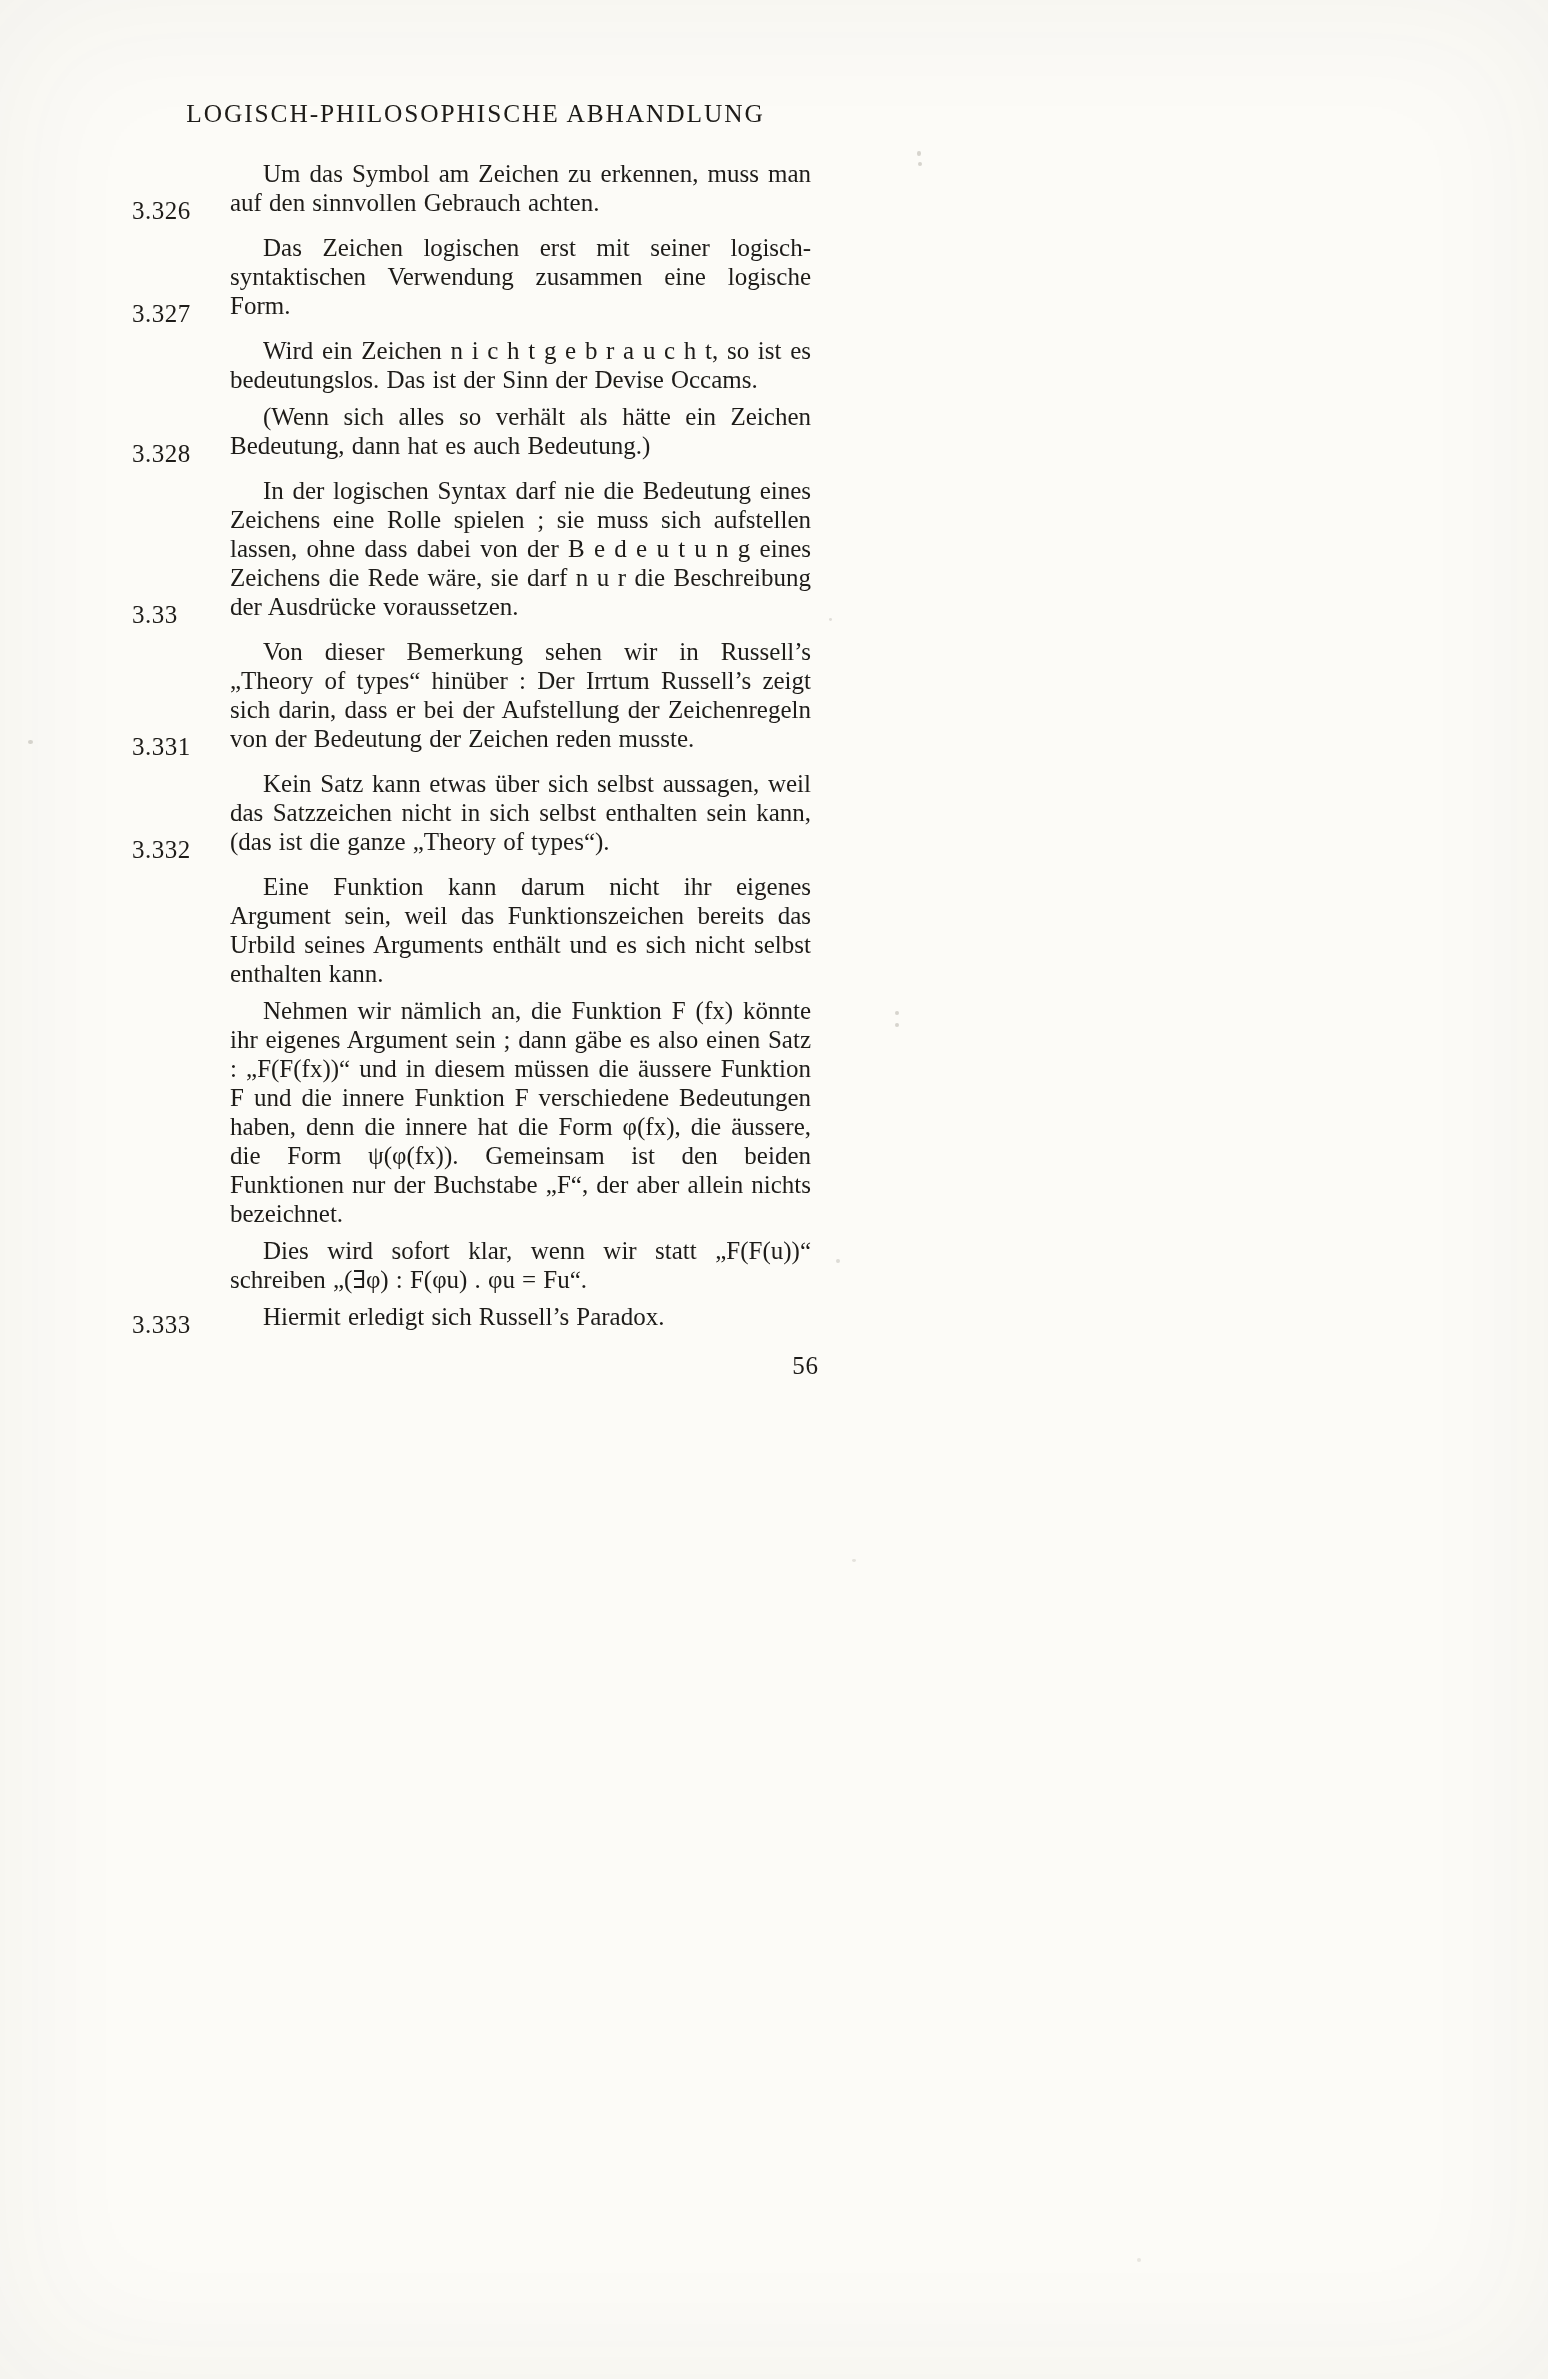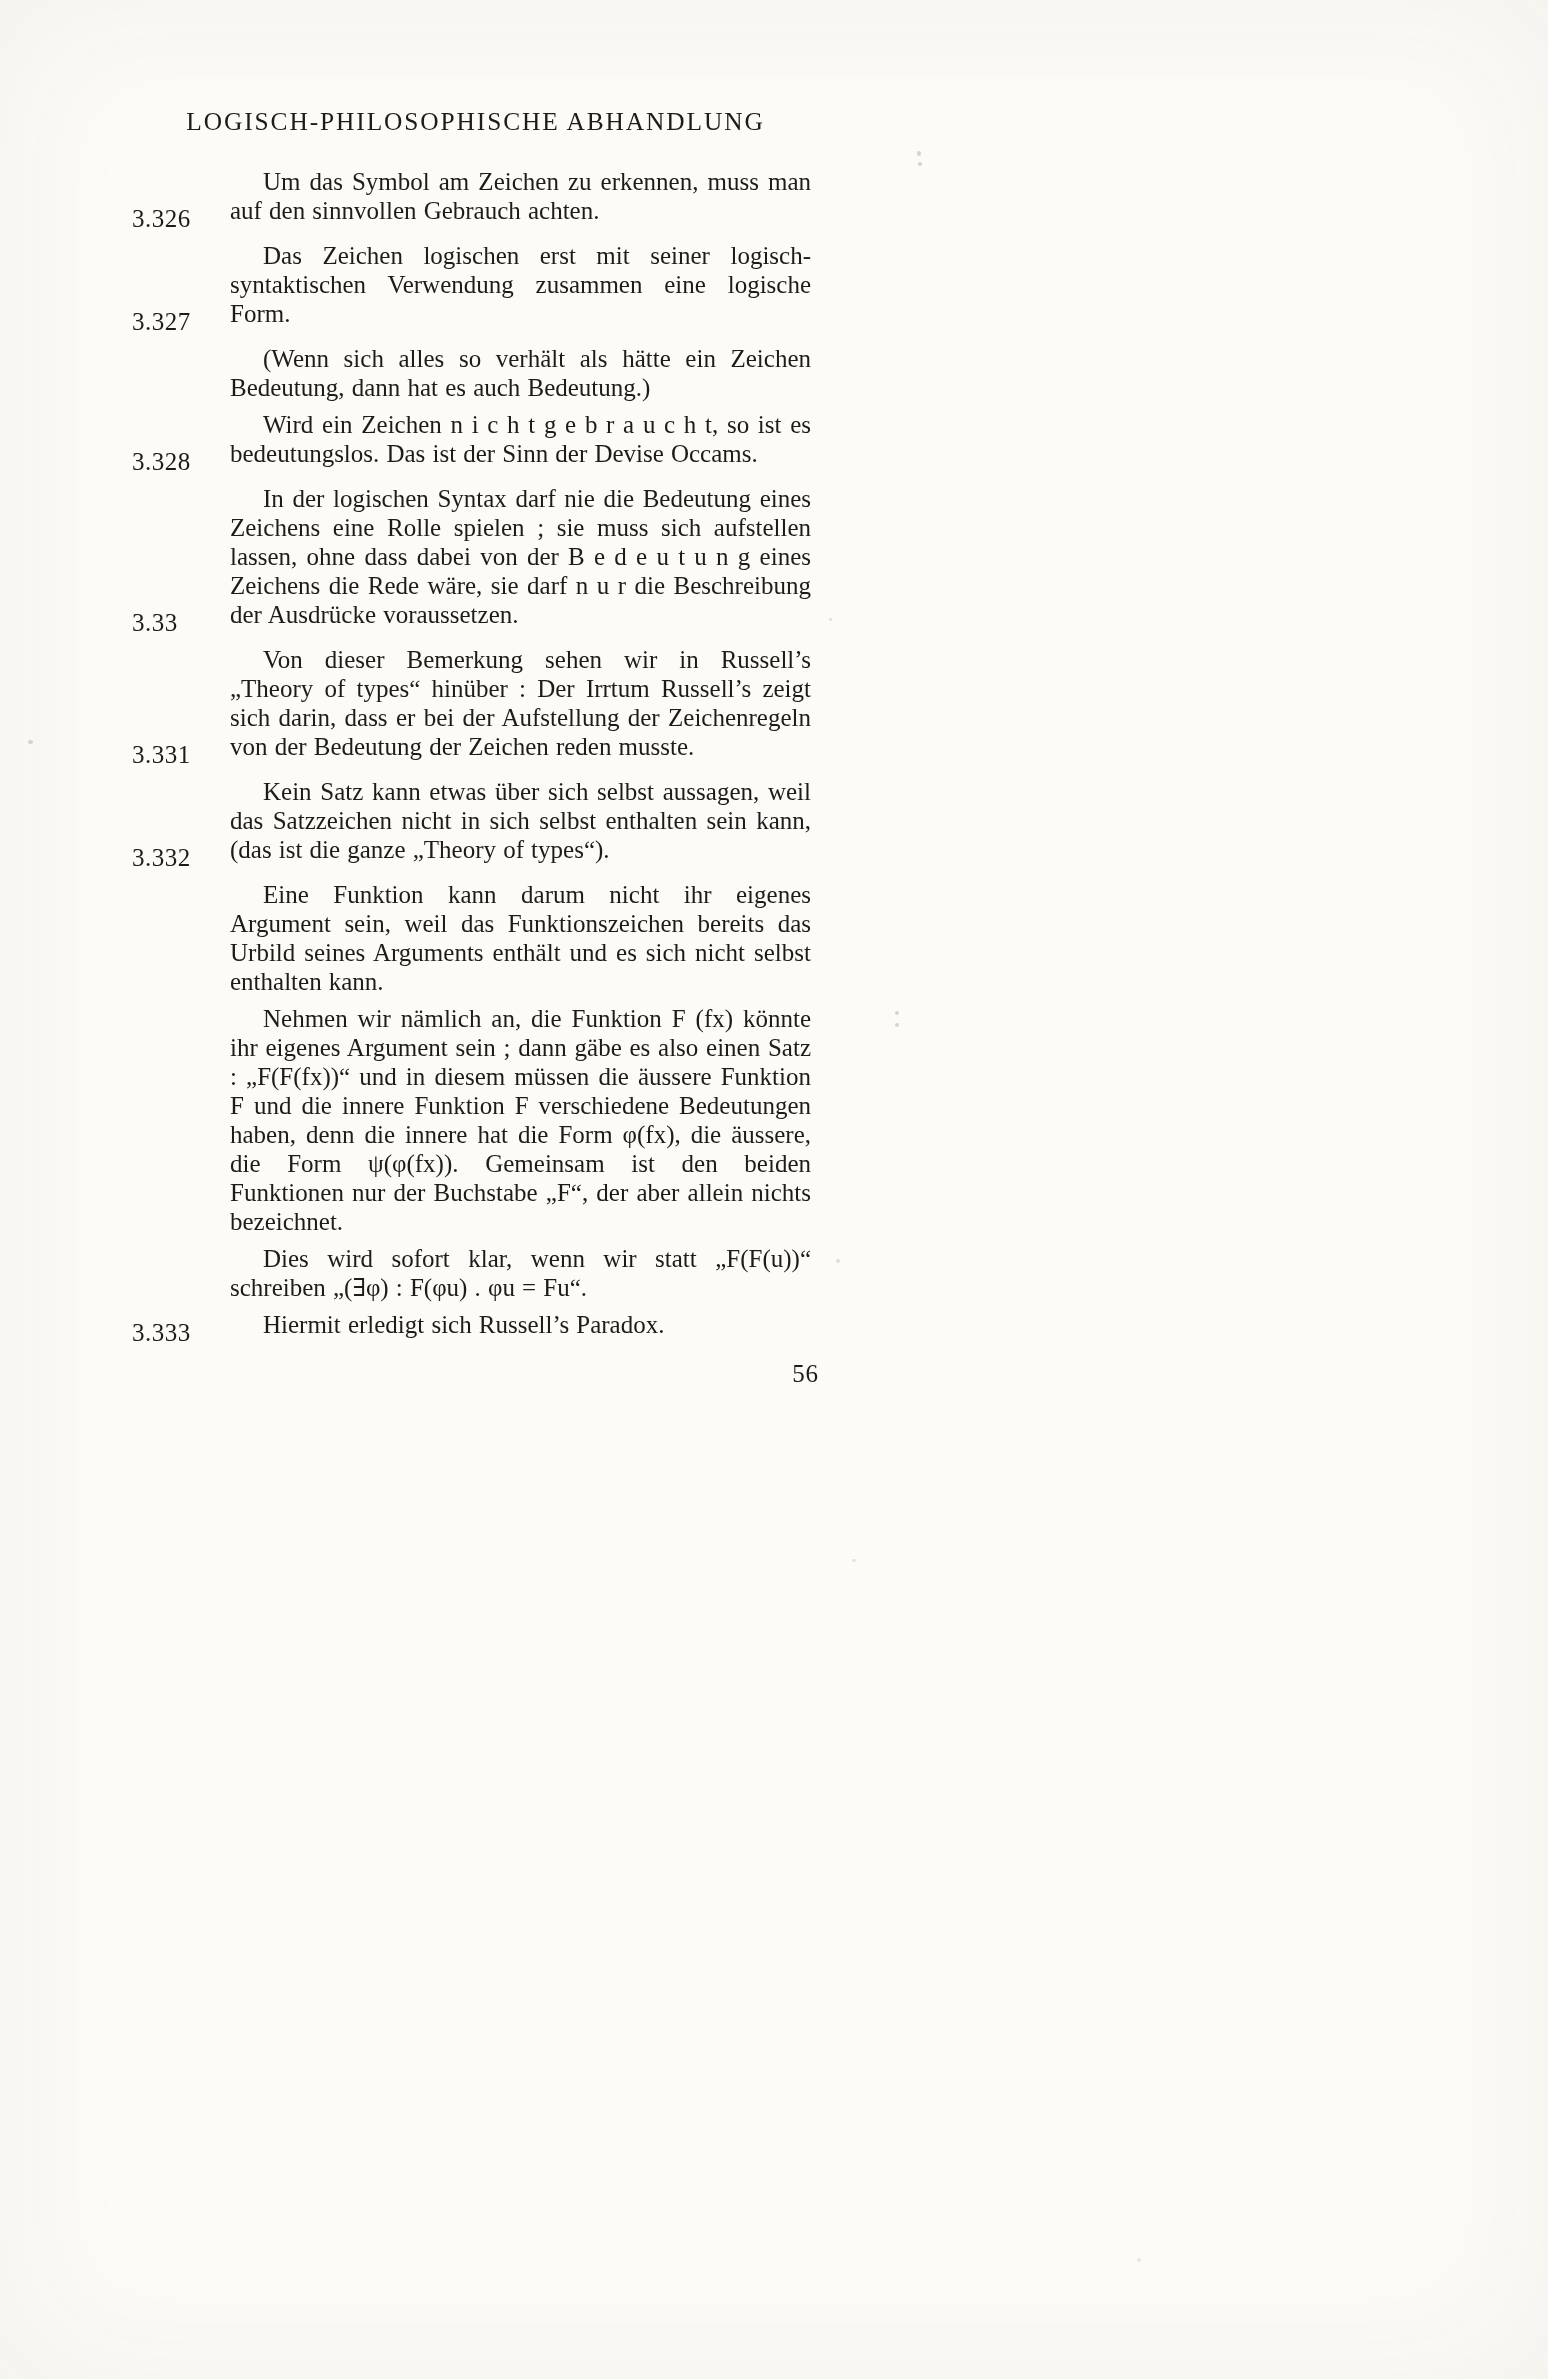--- a/index.html
+++ b/index.html
@@ -17,21 +17,21 @@
     overflow: hidden;
   }
   .scan {
     position: absolute;
     inset: 0;
     background: #fcfbf7;
     box-shadow: inset 0 0 151px rgba(60, 50, 30, 0.05);
   }
   .content {
     position: absolute;
-    top: 12px;
+    top: 4px;
     left: 132px;
     width: 687px;
     padding-top: 95px;
   }
   .header {
     margin: 0 0 22.6px 0;
     font-size: 25.4px;
     font-weight: normal;
     letter-spacing: 1.9px;
     text-align: center;
@@ -105,22 +105,22 @@
       <div class="prop">
         <div class="num">3.327</div>
         <div class="ptext">
           <p class="para">Das Zeichen logischen erst mit seiner logisch-syntaktischen Verwendung zusammen eine logische Form.</p>
         </div>
       </div>
 
       <div class="prop">
         <div class="num">3.328</div>
         <div class="ptext">
+          <p class="para">Wird ein Zeichen n i c h t  g e b r a u c h t, so ist es bedeutungslos. Das ist der Sinn der Devise Occams.</p>
           <p class="para">(Wenn sich alles so verhält als hätte ein Zeichen Bedeutung, dann hat es auch Bedeutung.)</p>
-          <p class="para">Wird ein Zeichen n i c h t  g e b r a u c h t, so ist es bedeutungslos. Das ist der Sinn der Devise Occams.</p>
         </div>
       </div>
 
       <div class="prop">
         <div class="num">3.33</div>
         <div class="ptext">
           <p class="para">In der logischen Syntax darf nie die Bedeutung eines Zeichens eine Rolle spielen ; sie muss sich aufstellen lassen, ohne dass dabei von der B e d e u t u n g eines Zeichens die Rede wäre, sie darf n u r die Beschreibung der Ausdrücke voraussetzen.</p>
         </div>
       </div>
 

